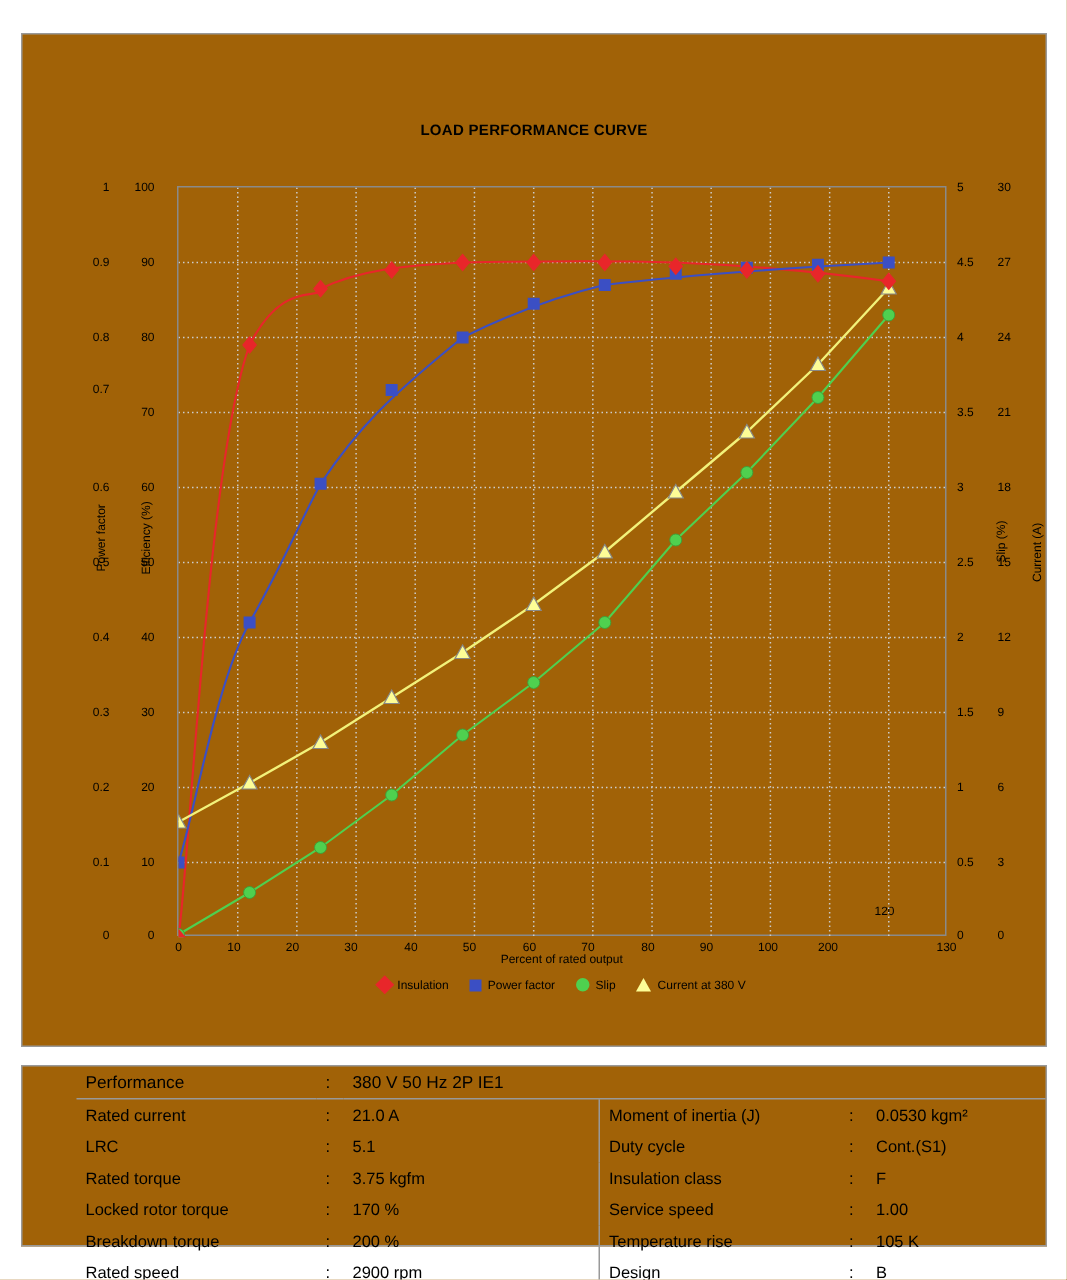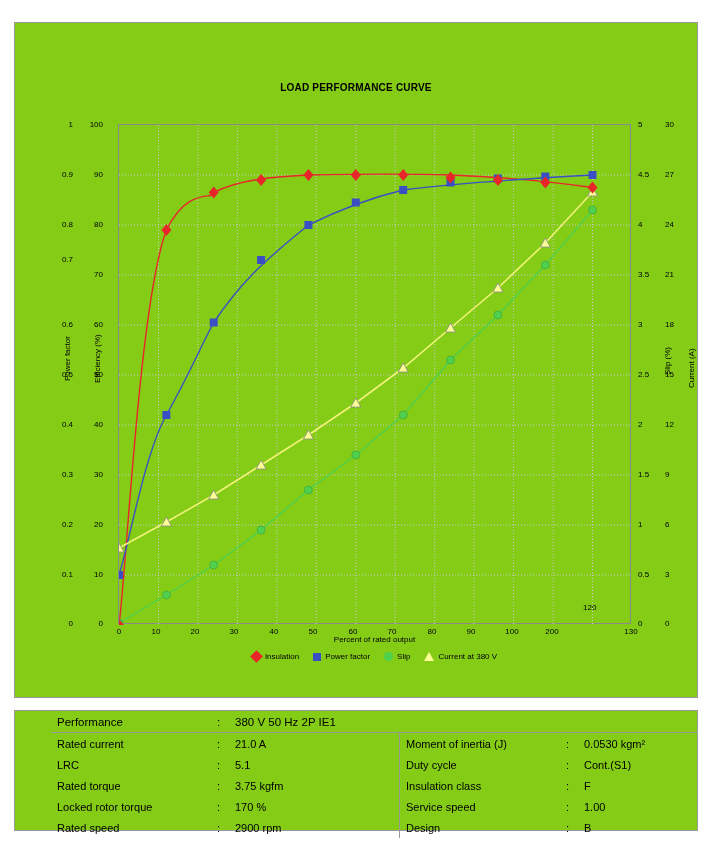--- a/index.html
+++ b/index.html
@@ -17,21 +17,21 @@
   #page {
     position: relative;
     width: 711px;
     height: 853px;
     box-sizing: border-box;
   }
   .panel {
     position: absolute;
     border: 1px solid #999999;
     box-sizing: border-box;
-    background: #84cc16;
+    background: #a16207;
   }
   
   #chart-panel {
     left: 14px;
     top: 22px;
     width: 684px;
     height: 676px;
   }
   #chart-title {
     position: absolute;
@@ -358,20 +358,28 @@
       </tr>
       <tr>
         <td class="k">Locked rotor torque</td>
         <td class="colon">:</td>
         <td class="v">170 %</td>
         <td class="k mid-sep">Service speed</td>
         <td class="colon">:</td>
         <td class="v">1.00</td>
       </tr>
       <tr>
+        <td class="k">Breakdown torque</td>
+        <td class="colon">:</td>
+        <td class="v">200 %</td>
+        <td class="k mid-sep">Temperature rise</td>
+        <td class="colon">:</td>
+        <td class="v">105 K</td>
+      </tr>
+      <tr>
         <td class="k">Rated speed</td>
         <td class="colon">:</td>
         <td class="v">2900 rpm</td>
         <td class="k mid-sep">Design</td>
         <td class="colon">:</td>
         <td class="v">B</td>
       </tr>
     </tbody>
       </table>
   </div>

